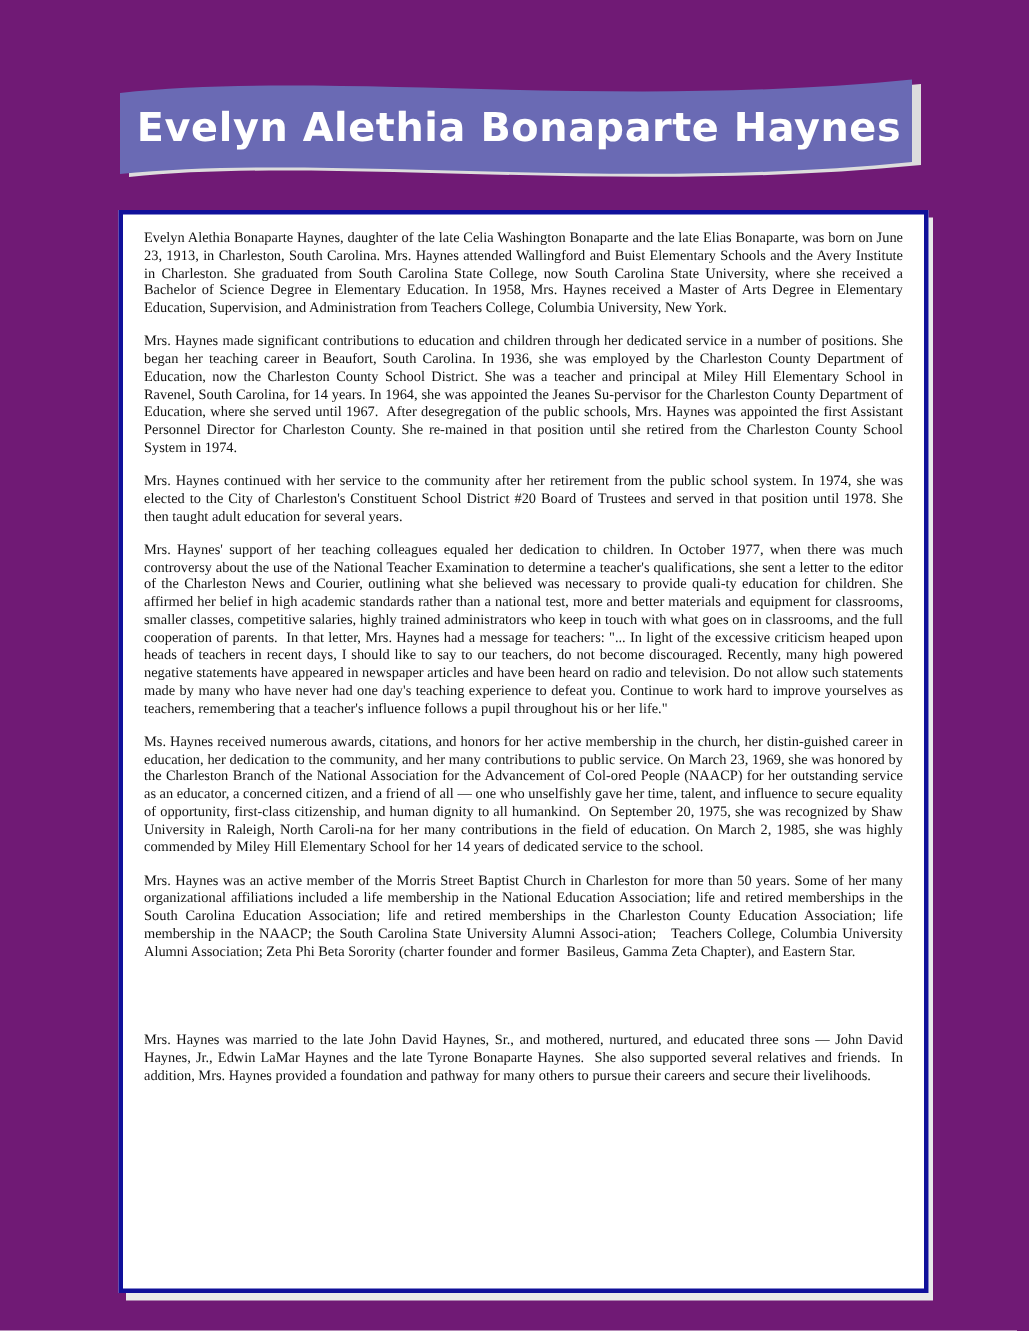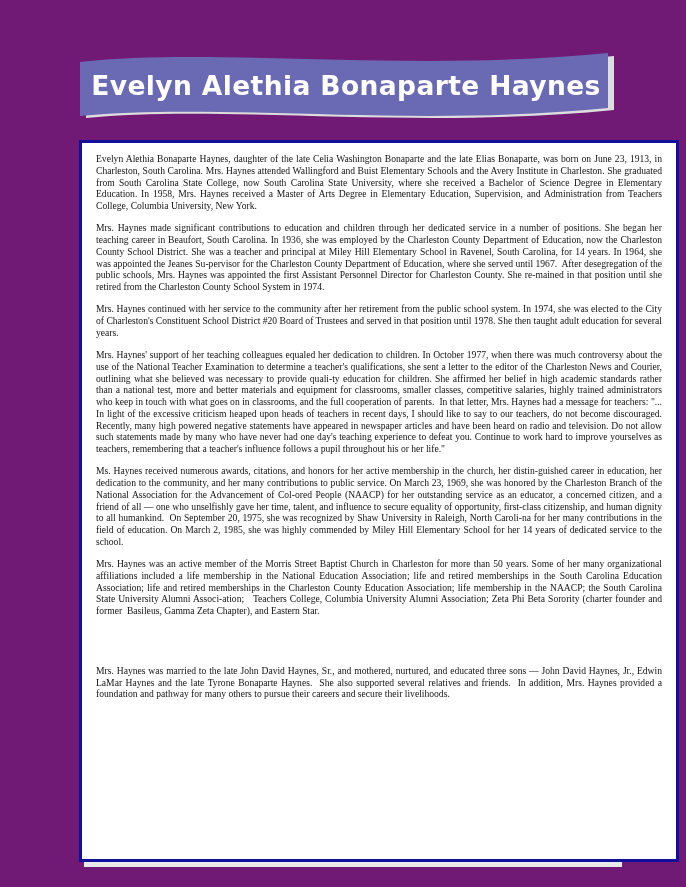--- a/index.html
+++ b/index.html
@@ -75,21 +75,21 @@
     top: 145px;
     width: 538px;
     height: 722px;
     background: #e9e9e9;
     z-index: 0;
   }
   .content-box {
     position: absolute;
     left: 79px;
     top: 140px;
-    width: 600px;
+    width: 540px;
     height: 722px;
     background: #ffffff;
     border: 3px solid #10109a;
     box-sizing: border-box;
     z-index: 1;
     padding: 10px 14px 8px 14px;
   }
   .body-text {
     font-family: "Liberation Serif", serif;
     font-size: 9.6px;

